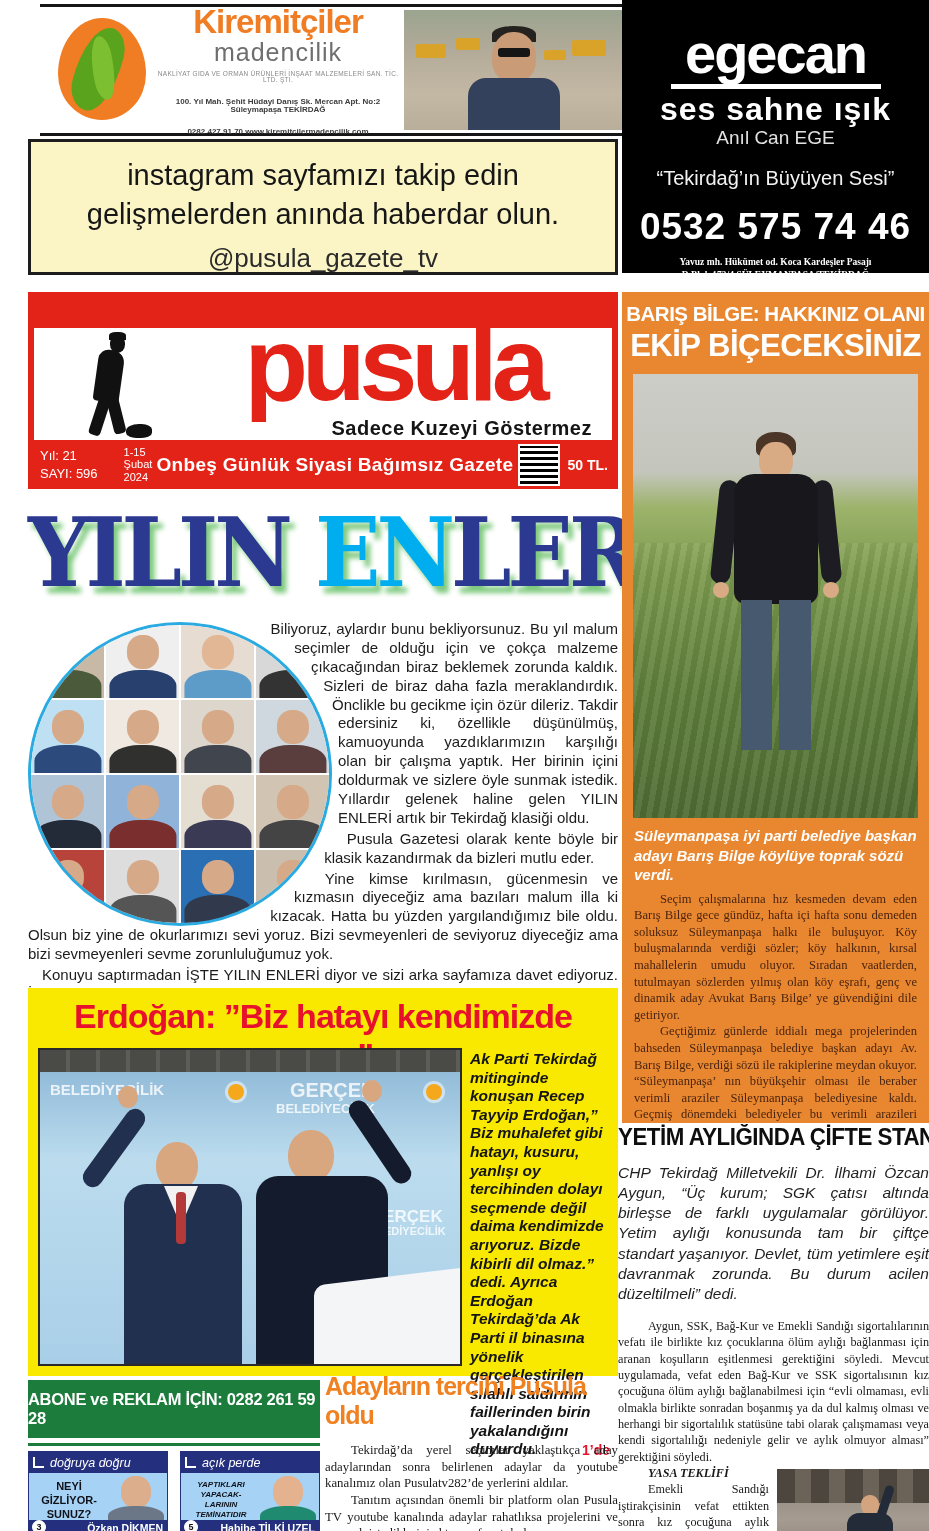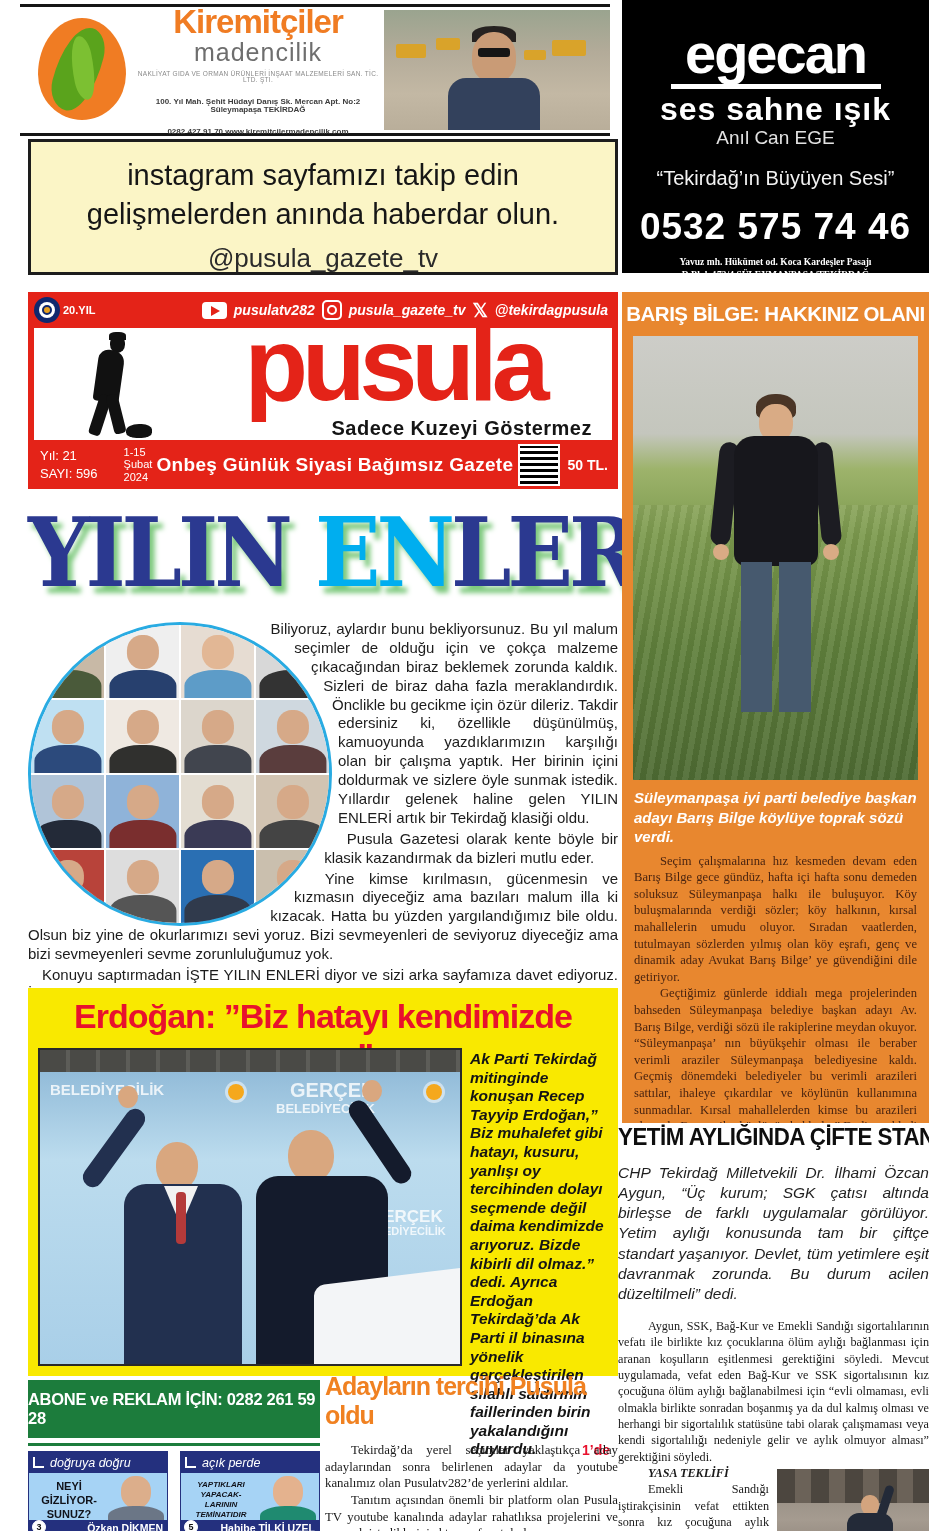--- a/index.html
+++ b/index.html
@@ -1,21 +1,21 @@
 <!DOCTYPE html>
 <html><head>
 <meta charset="utf-8">
 <style>
   html,body{margin:0;padding:0;background:#e9e9e9;}
   .page{position:relative;width:929px;height:1531px;background:#fff;overflow:hidden;
         font-family:"Liberation Sans",sans-serif;margin:0 auto;}
   .abs{position:absolute;}
 
   
-  #ad-left{left:20px;top:4px;width:590px;height:126px;border-top:3px solid #161616;border-bottom:3px solid #161616;display:flex;align-items:center;background:#fff;}
+  #ad-left{left:40px;top:4px;width:590px;height:126px;border-top:3px solid #161616;border-bottom:3px solid #161616;display:flex;align-items:center;background:#fff;}
   .flame-wrap{width:108px;height:112px;position:relative;flex:0 0 auto;margin-left:8px;}
   .flame-o{position:absolute;left:10px;top:4px;width:88px;height:102px;background:#f07c23;border-radius:50% 50% 50% 50%/55% 55% 45% 45%;}
   .flame-g{position:absolute;left:28px;top:12px;width:44px;height:86px;background:#5aa31c;border-radius:60% 40% 55% 45%/70% 30% 70% 30%;transform:rotate(14deg);}
   .flame-g2{position:absolute;left:44px;top:22px;width:22px;height:64px;background:#7cc032;border-radius:60% 40% 55% 45%/70% 30% 70% 30%;transform:rotate(-12deg);}
   .kir-text{flex:1;text-align:center;line-height:1;padding-right:4px;}
   .kir-title{color:#f07c23;font-size:33px;font-weight:900;letter-spacing:-1px;}
   .kir-sub{color:#6e6e6e;font-size:25px;font-weight:400;margin-top:2px;letter-spacing:1px;}
   .kir-l1{color:#8a8a8a;font-size:6.5px;margin-top:6px;letter-spacing:.3px;}
   .kir-l2{color:#3c3c3c;font-size:8px;font-weight:700;margin-top:14px;}
   .photo-quarry{width:226px;height:120px;flex:0 0 auto;position:relative;background:linear-gradient(180deg,#9aa48f 0%,#b3ab99 35%,#c3b8a4 70%,#b9ae9a 100%);overflow:hidden;}
@@ -206,32 +206,20 @@
     </div>
   </div>
 
   <div class="abs" id="banner-ig">
     <div class="ig-line">instagram sayfamızı takip edin</div>
     <div class="ig-line">gelişmelerden anında haberdar olun.</div>
     <div class="ig-handle">@pusula_gazete_tv</div>
   </div>
 
   <div class="abs" id="masthead">
-    <div class="mh-top">
-      <div class="eye"></div>
-      <div class="yil20">20.YIL</div>
-      <div class="mh-social">
-        <span class="yt-ic"></span>
-        <span>pusulatv282</span>
-        <span class="ig-ic"></span>
-        <span>pusula_gazete_tv</span>
-        <span class="x-ic">𝕏</span>
-        <span>@tekirdagpusula</span>
-      </div>
-    </div>
     <div class="mh-white">
       <div class="ata">
         <div class="a-hat"></div>
           <div class="a-head"></div>
           <div class="a-body"></div>
         <div class="a-leg1"></div>
           <div class="a-leg2"></div>
           <div class="a-dog"></div>
       </div>
       <div class="pusula-logo">pusula</div>
@@ -353,20 +341,21 @@
     <div class="ad-headline">Adayların tercihi Pusula oldu</div>
     <div class="ad-body">
       <p>Tekirdağ’da yerel seçimler yaklaştıkça aday adaylarından sonra belirlenen adaylar da youtube kanalımız olan Pusulatv282’de yerlerini aldılar.</p>
       <p>Tanıtım açısından önemli bir platform olan Pusula TV youtube kanalında adaylar rahatlıksa projelerini ve yapmak istediklerini aktarma fırsatı buluyor.</p>
 
     </div>
   </div>
 
   <div class="abs" id="baris">
     <div class="bb-h1">BARIŞ BİLGE: HAKKINIZ OLANI</div>
+    <div class="bb-h2">EKİP BİÇECEKSİNİZ</div>
     <div class="photo-field">
       <div class="field-rows"></div>
       <div class="fm-arm" style="left:82px;transform:rotate(6deg);"></div>
       <div class="fm-arm" style="left:184px;transform:rotate(-6deg);"></div>
       <div class="fm-hand" style="left:80px;top:208px;"></div>
       <div class="fm-hand" style="left:190px;top:208px;"></div>
       <div class="fm-hair"></div>
         <div class="fm-face"></div>
       <div class="fm-vest"></div>
         <div class="fm-legs"></div>

